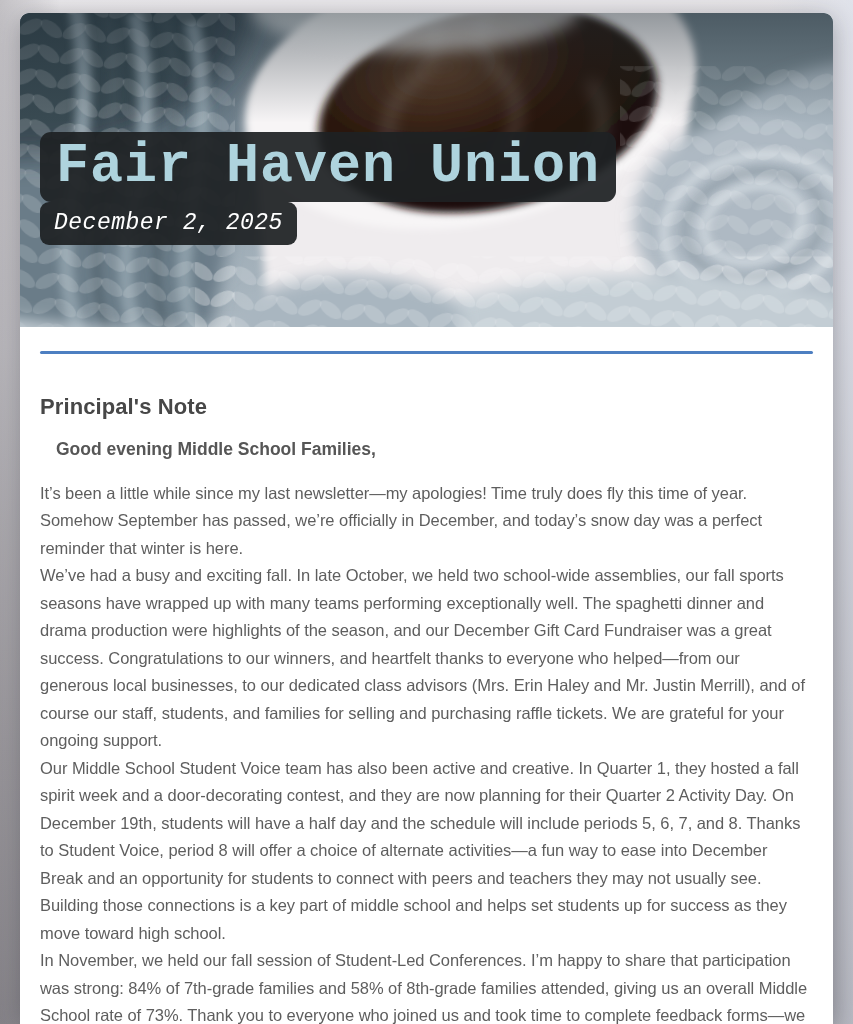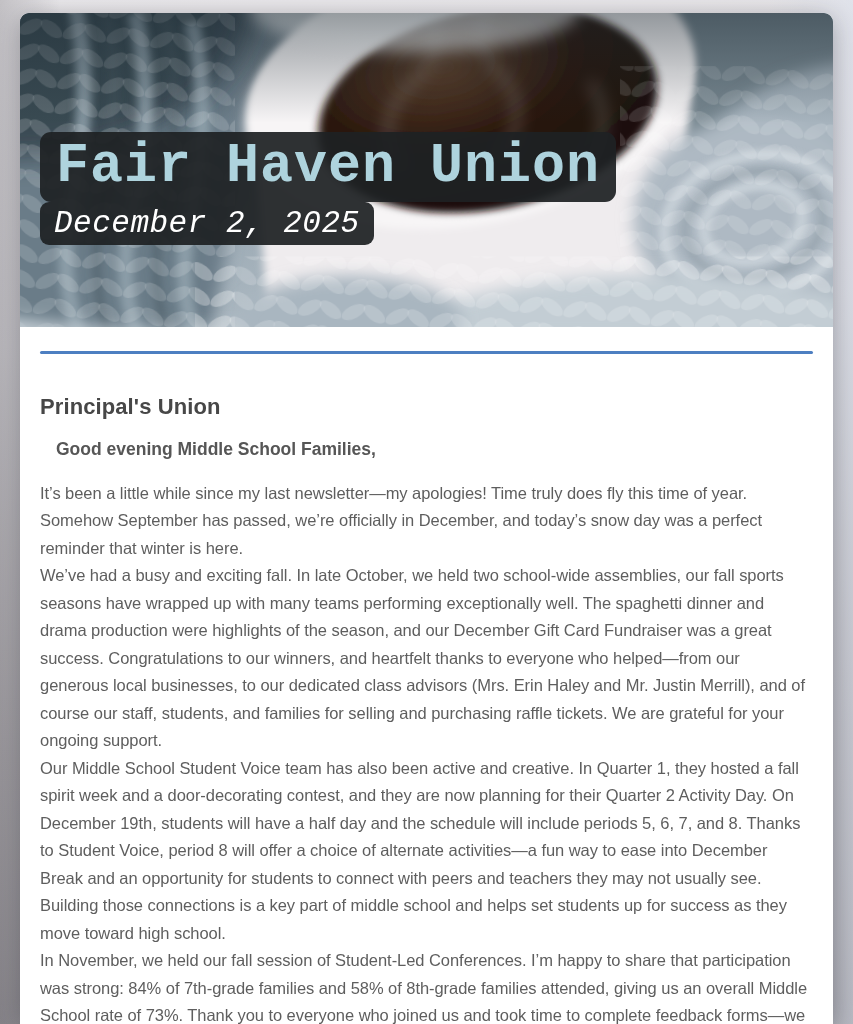--- a/index.html
+++ b/index.html
@@ -28,21 +28,21 @@
   .hero svg{display:block;width:100%;height:100%;}
   .hero-overlay{position:absolute;left:20px;top:119px;display:flex;flex-direction:column;align-items:flex-start;}
   .title-line{
     background:var(--title-box);color:var(--title-blue);
     font-size:55px;font-weight:700;letter-spacing:1px;
     height:70px;line-height:70px;padding:0 16px;border-radius:11px;
     white-space:nowrap;
   }
   .date-badge{
     background:var(--title-box);color:#ffffff;
-    font-size:31px;font-style:italic;font-weight:400;letter-spacing:0.5px;
+    font-size:23px;font-style:italic;font-weight:400;letter-spacing:0.5px;
     height:43px;line-height:43px;padding:0 14px;border-radius:9px;
     white-space:nowrap;
   }
   
   .divider{margin:24px 20px 0 20px;height:3px;border-radius:2px;background:var(--accent-blue);}
   .content{padding:40px 22px 0 20px;}
   .section-heading{
     margin:0 0 13px 0;font-size:22px;font-weight:700;color:var(--heading-gray);letter-spacing:0.1px;
   }
   .salutation{
@@ -143,21 +143,21 @@
 
     <div class="hero-overlay">
       <span class="title-line">Fair Haven Union</span>
       <span class="date-badge">December 2, 2025</span>
     </div>
   </div>
 
   <div class="divider"></div>
 
   <div class="content">
-    <h1 class="section-heading">Principal's Union</h1>
+    <h1 class="section-heading">Principal's Note</h1>
     <p class="salutation">Good evening Middle School Families,</p>
     <p class="body-para">It’s been a little while since my last newsletter—my apologies! Time truly does fly this time of year. Somehow September has passed, we’re officially in December, and today’s snow day was a perfect reminder that winter is here.</p>
     <p class="body-para">We’ve had a busy and exciting fall. In late October, we held two school-wide assemblies, our fall sports seasons have wrapped up with many teams performing exceptionally well. The spaghetti dinner and drama production were highlights of the season, and our December Gift Card Fundraiser was a great success. Congratulations to our winners, and heartfelt thanks to everyone who helped—from our generous local businesses, to our dedicated class advisors (Mrs. Erin Haley and Mr. Justin Merrill), and of course our staff, students, and families for selling and purchasing raffle tickets. We are grateful for your ongoing support.</p>
     <p class="body-para">Our Middle School Student Voice team has also been active and creative. In Quarter 1, they hosted a fall spirit week and a door-decorating contest, and they are now planning for their Quarter 2 Activity Day. On December 19th, students will have a half day and the schedule will include periods 5, 6, 7, and 8. Thanks to Student Voice, period 8 will offer a choice of alternate activities—a fun way to ease into December Break and an opportunity for students to connect with peers and teachers they may not usually see. Building those connections is a key part of middle school and helps set students up for success as they move toward high school.</p>
     <p class="body-para">In November, we held our fall session of Student-Led Conferences. I’m happy to share that participation was strong: 84% of 7th-grade families and 58% of 8th-grade families attended, giving us an overall Middle School rate of 73%. Thank you to everyone who joined us and took time to complete feedback forms—we truly value your insights. While some families wondered if they could</p>
   </div>
 
 </div>
 
 </body></html>

